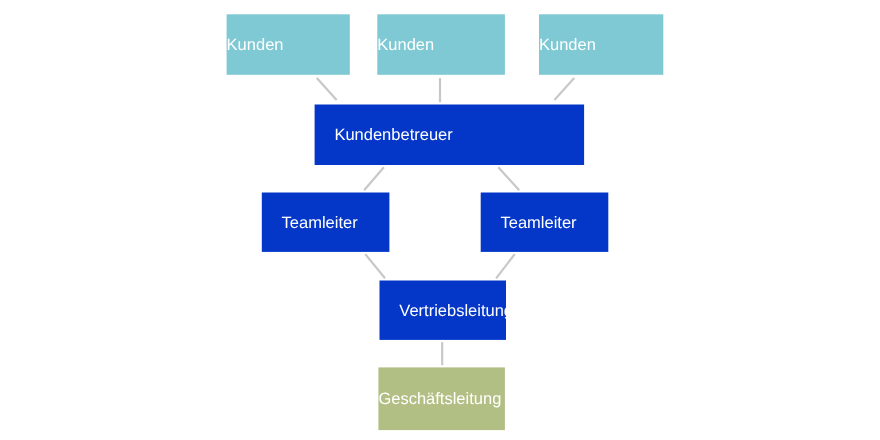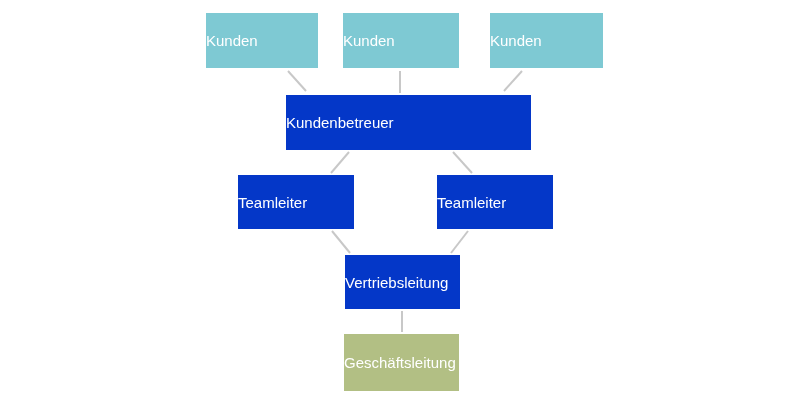--- a/index.html
+++ b/index.html
@@ -33,21 +33,21 @@
     align-items: center;
     justify-content: flex-start;
     box-sizing: border-box;
     color: var(--node-text, #ffffff);
     font-size: 15px;
     line-height: 1;
     text-align: center;
     white-space: nowrap;
   }
   .node.customer  { background: var(--customer-box, #7ec9d3); }
-  .node.chain     { background: var(--chain-box, #0437c8); }
+  .node.chain     { background: var(--chain-box, #0437c8); padding-left: 18px; }
   .node.executive { background: var(--executive-box, #b2bf84); }
 
   
   #node-kunden-1         { left:206px; top:13px;  width:112px; height:55px; }
   #node-kunden-2         { left:343px; top:13px;  width:116px; height:55px; }
   #node-kunden-3         { left:490px; top:13px;  width:113px; height:55px; }
   #node-kundenbetreuer   { left:286px; top:95px;  width:245px; height:55px; }
   #node-teamleiter-1     { left:238px; top:175px; width:116px; height:54px; }
   #node-teamleiter-2     { left:437px; top:175px; width:116px; height:54px; }
   #node-vertriebsleitung { left:345px; top:255px; width:115px; height:54px; }

